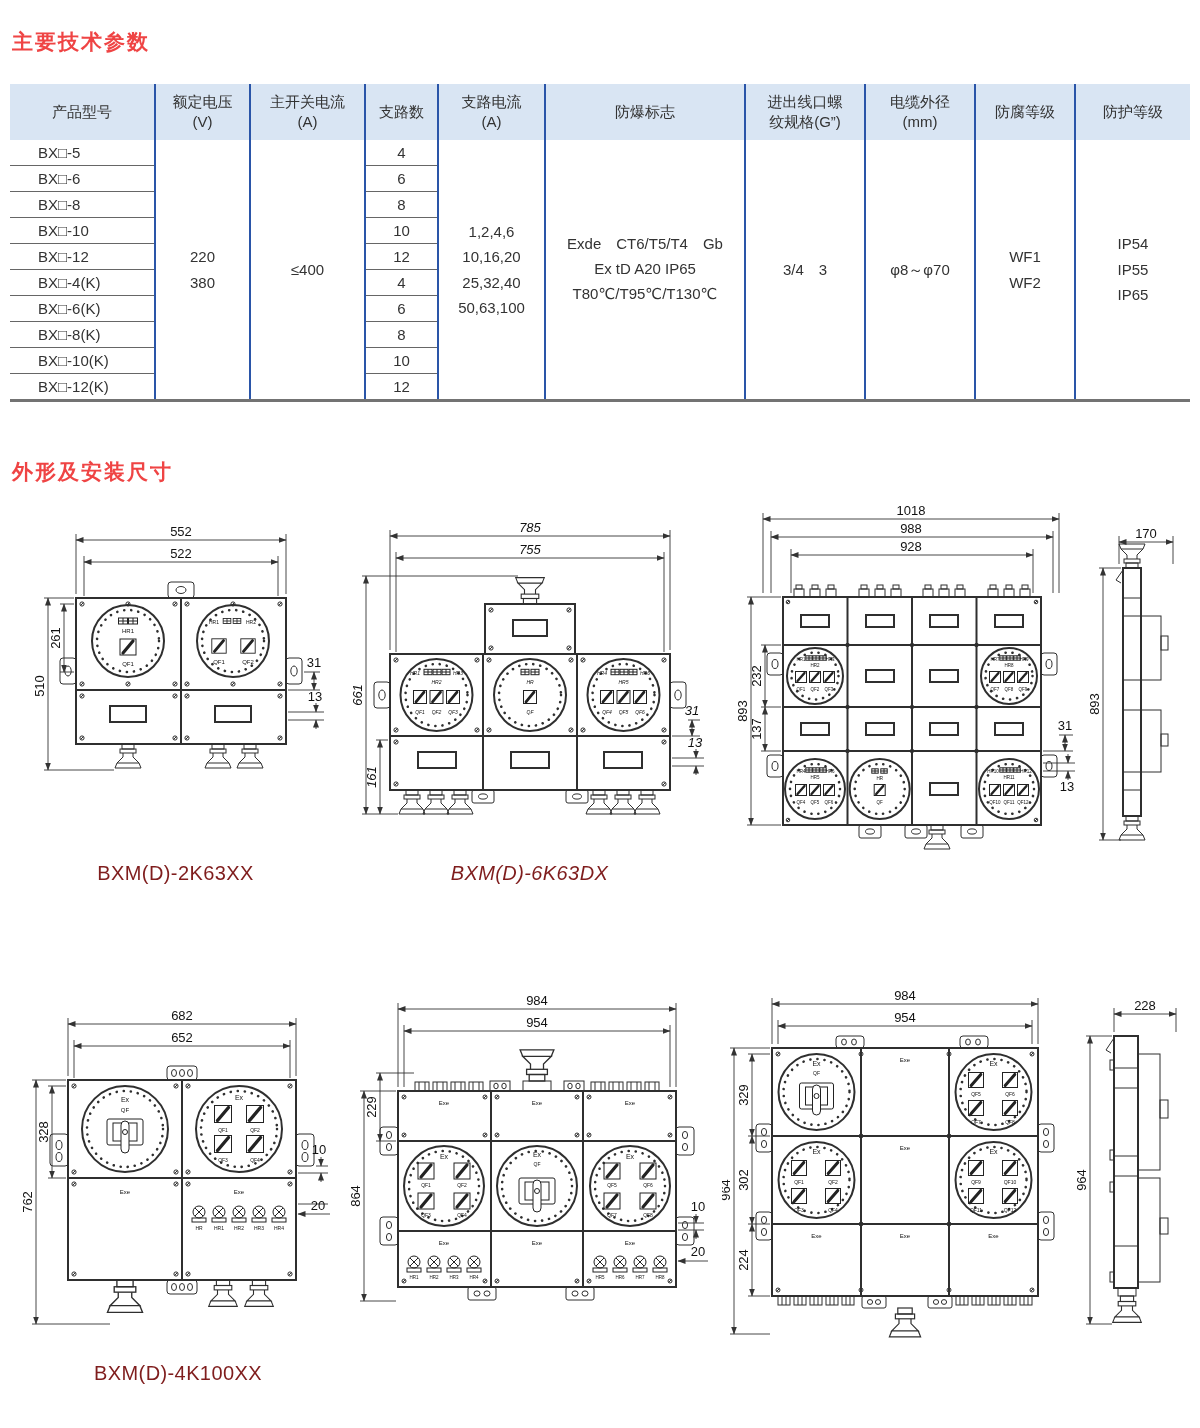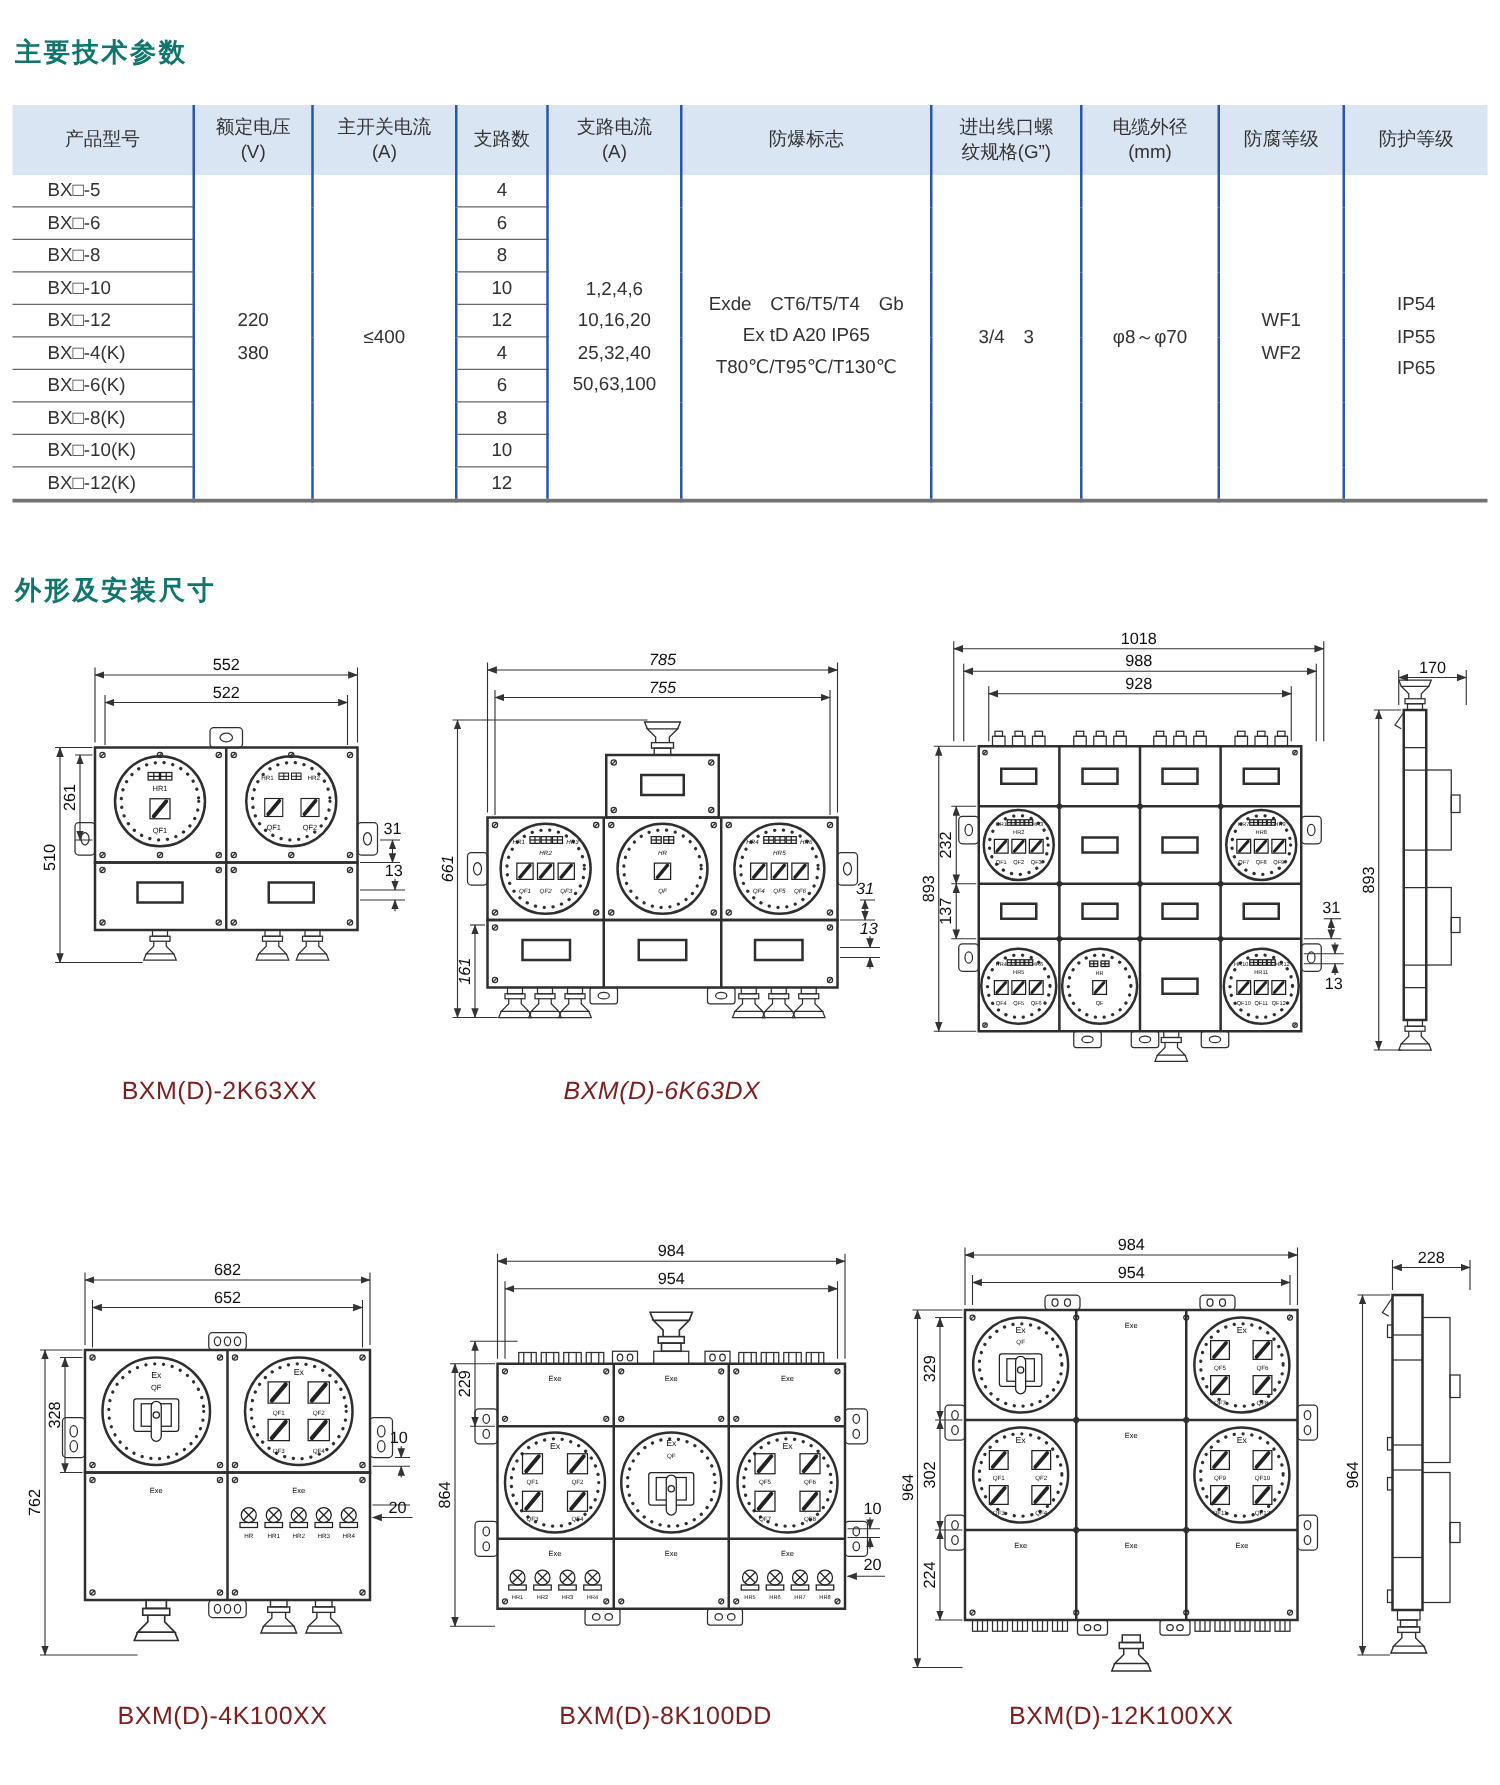--- a/index.html
+++ b/index.html
@@ -1,18 +1,18 @@
 <!DOCTYPE html>
 <html><head>
 <meta charset="utf-8">
 <style>
   html,body{margin:0;padding:0;background:#fff;}
   .page{position:relative;width:1200px;height:1428px;background:#fff;overflow:hidden;
         font-family:"Liberation Sans","DejaVu Sans",sans-serif;}
-  .sec-title{position:absolute;left:12px;font-size:21px;font-weight:bold;color:#0f766e;letter-spacing:2px;}
+  .sec-title{position:absolute;left:12px;font-size:21px;font-weight:bold;color:#ef4444;letter-spacing:2px;}
   #t1{top:28px;} #t2{top:458px;}
 
   
   .tblwrap{position:absolute;left:10px;top:84px;width:1180px;}
   table.ptable{border-collapse:collapse;table-layout:fixed;width:1180px;font-size:15px;color:#333;
                border-bottom:3px solid #737373;}
   .ptable th{background:#d9e5f3;font-weight:normal;height:56px;line-height:1.35;font-size:15px;color:#333;padding:0;}
   .ptable td{height:25px;padding:0;text-align:center;line-height:1.2;}
   .bl{border-left:2.5px solid #2a55a8;}
   .rb{border-bottom:1.5px solid #666;}
@@ -974,21 +974,20 @@
       <text class="dv" transform="rotate(-90 26 112)" x="26" y="112">229</text>
 
       <line class="dm" x1="328" y1="228" x2="354" y2="228"></line>
         <line class="dm" x1="328" y1="235" x2="354" y2="235"></line>
       <line class="dm" x1="346" y1="219" x2="346" y2="228" marker-end="url(#m5)"></line>
         <line class="dm" x1="346" y1="244" x2="346" y2="235" marker-end="url(#m5)"></line>
       <text class="dv" x="348" y="216">10</text>
       <line class="dm" x1="328" y1="266" x2="358" y2="266" marker-start="url(#m5)"></line>
       <text class="dv" x="348" y="261">20</text>
     </svg>
-    <div class="cap">BXM(D)-8K100DD</div>
   </div>
 
   <div class="fig" style="left:722px;top:990px;width:350px;">
     <svg width="350" height="368" viewBox="0 0 350 368">
       <defs>
         <marker id="m6" markerWidth="9" markerHeight="8" refX="7.5" refY="3" orient="auto-start-reverse" markerUnits="userSpaceOnUse">
             <path d="M0,0L8,3L0,6Z" fill="#333"></path>
           </marker>
         <g id="b6" stroke="#2f2f2f" fill="none">
             <circle r="2"></circle>
@@ -1134,21 +1133,20 @@
         <line class="dm" x1="48" y1="146" x2="26" y2="146"></line>
       <line class="dm" x1="30" y1="64" x2="30" y2="146" marker-start="url(#m6)" marker-end="url(#m6)"></line>
       <text class="dv" transform="rotate(-90 26 105)" x="26" y="105">329</text>
       <line class="dm" x1="48" y1="234" x2="26" y2="234"></line>
       <line class="dm" x1="30" y1="146" x2="30" y2="234" marker-start="url(#m6)" marker-end="url(#m6)"></line>
       <text class="dv" transform="rotate(-90 26 190)" x="26" y="190">302</text>
       <line class="dm" x1="48" y1="306" x2="26" y2="306"></line>
       <line class="dm" x1="30" y1="234" x2="30" y2="306" marker-start="url(#m6)" marker-end="url(#m6)"></line>
       <text class="dv" transform="rotate(-90 26 270)" x="26" y="270">224</text>
     </svg>
-    <div class="cap">BXM(D)-12K100XX</div>
   </div>
 
   <div class="fig" style="left:1072px;top:1000px;width:128px;">
     <svg width="128" height="340" viewBox="0 0 128 340">
       <defs>
         <marker id="m8" markerWidth="9" markerHeight="8" refX="7.5" refY="3" orient="auto-start-reverse" markerUnits="userSpaceOnUse">
             <path d="M0,0L8,3L0,6Z" fill="#333"></path>
           </marker>
         <g id="g8" stroke="#2f2f2f" fill="none">
             <rect x="-6" y="0" width="12" height="5"></rect>

